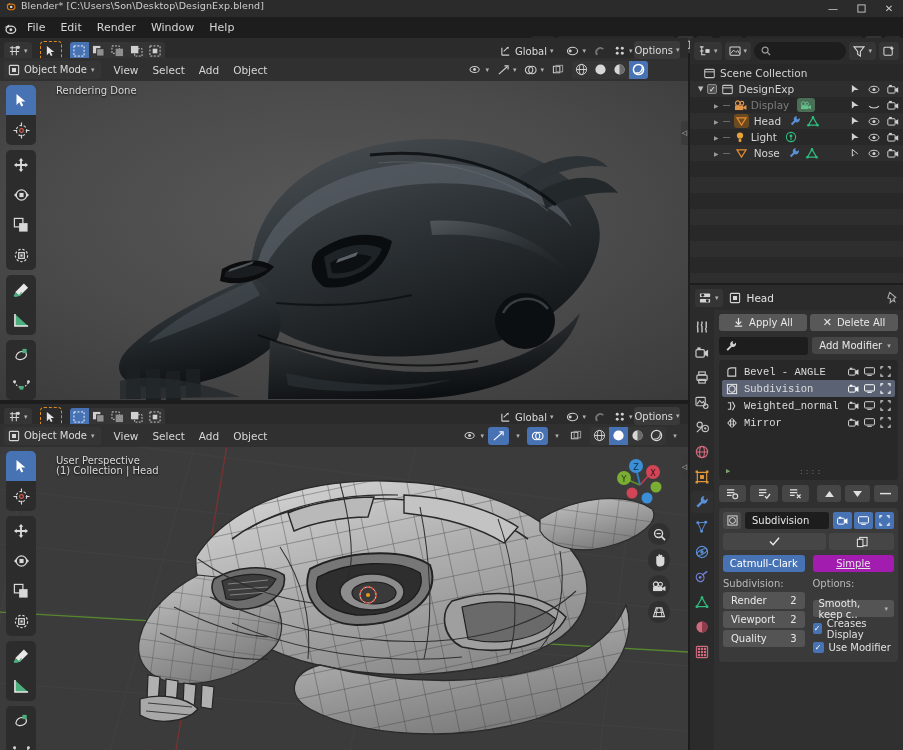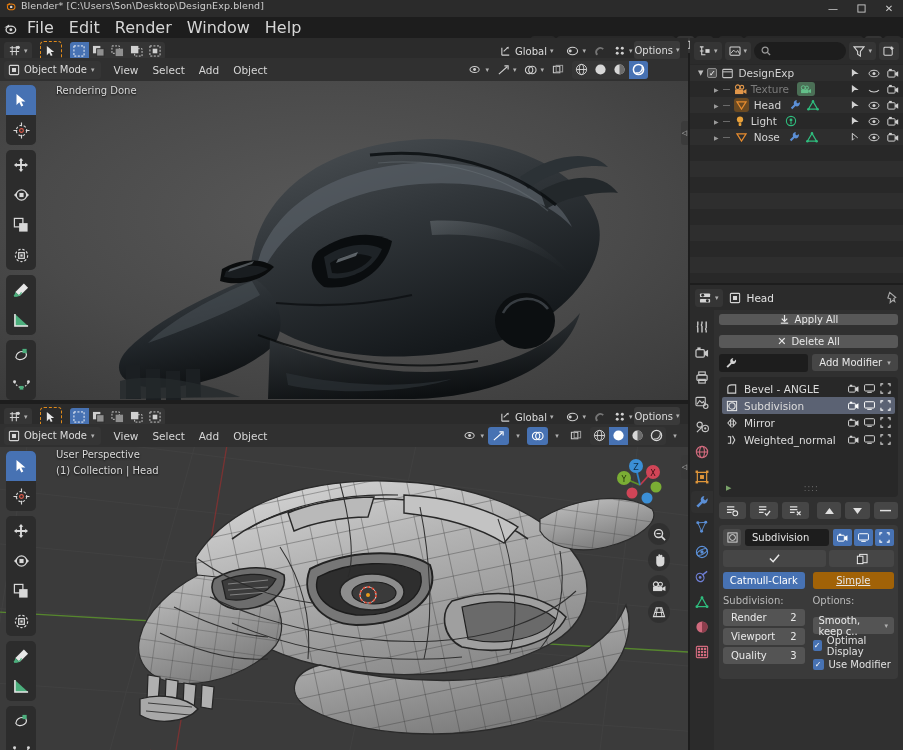--- a/index.html
+++ b/index.html
@@ -18,21 +18,21 @@
   .titlebar .tlogo{width:11px;height:11px;margin-right:5px;}
   .titlebar .ttext{font-size:9.5px;color:#cfcfcf;letter-spacing:.1px;}
   .winbtns{position:absolute;right:0;top:0;height:17px;display:flex;}
   .winbtn{width:28px;height:17px;display:flex;align-items:center;justify-content:center;
     color:#cdcdcd;font-size:10px;}
 
   
   .topbar{position:absolute;left:0;top:17px;width:903px;height:21px;background:#1d1d1d;
     display:flex;align-items:center;}
   .blogo{width:20px;height:21px;display:flex;align-items:center;justify-content:center;}
-  .menuitem{height:17px;padding:0 7px;display:flex;align-items:center;font-size:16px;
+  .menuitem{height:17px;padding:0 7px;display:flex;align-items:center;font-size:11px;
     color:#d6d6d6;border-radius:3px;margin-right:1px;}
   .wsTabs{display:flex;align-items:flex-end;height:21px;margin-left:10px;}
   .wsTab{height:18px;padding:0 9px;display:flex;align-items:center;font-size:10.5px;
     color:#9a9a9a;border-radius:4px 4px 0 0;}
   .wsTab.active{background:#303030;color:#e8e8e8;}
   .topright{position:absolute;right:2px;top:17px;height:21px;display:flex;align-items:center;gap:2px;}
   .icoBtn{height:17px;min-width:22px;padding:0 3px;background:#282828;border-radius:3px;
     display:flex;align-items:center;justify-content:center;gap:2px;}
   .fieldBox{height:17px;background:#282828;border-radius:3px;display:flex;align-items:center;
     padding:0 6px;font-size:10px;color:#d8d8d8;}
@@ -87,34 +87,34 @@
   .props{position:absolute;background:#303030;overflow:hidden;}
   .propHeader{height:25px;background:#2b2b2b;display:flex;align-items:center;padding:0 5px;gap:6px;}
   .tabcol{position:absolute;width:24px;top:25px;bottom:0;background:#2b2b2b;
     display:flex;flex-direction:column;align-items:center;padding-top:6px;gap:3px;}
   .ptab{width:22px;height:22px;display:flex;align-items:center;justify-content:center;border-radius:4px 0 0 4px;}
   .ptab.on{background:#303030;}
   .pbody{position:absolute;left:24px;top:25px;right:0;bottom:0;padding:4px 5px;}
   .pbtn{height:17px;background:#585858;border-radius:3px;display:flex;align-items:center;
     justify-content:center;gap:5px;font-size:10px;color:#e8e8e8;}
   .pbtn.dark{background:#464646;}
-  .pbtnrow{display:flex;gap:10px;margin-bottom:3px;flex-direction:column;}
+  .pbtnrow{display:flex;gap:3px;margin-bottom:3px;}
   .modRow{height:17px;display:flex;align-items:center;padding-left:4px;font-size:10.5px;
     color:#dcdcdc;position:relative;border-radius:2px;}
   .modRow.on{background:#5b6273;}
   .modIcons{position:absolute;right:4px;top:0;height:17px;display:flex;align-items:center;gap:5px;}
   .valRow{height:17px;background:#545454;border-radius:3px;display:flex;align-items:center;
     justify-content:space-between;padding:0 8px;font-size:10px;color:#e9e9e9;margin-bottom:2px;}
   .cbRow{display:flex;align-items:center;gap:5px;height:17px;font-size:10px;color:#e0e0e0;margin-bottom:2px;}
   .cbox{width:11px;height:11px;border-radius:2px;background:#4772b3;display:flex;align-items:center;
     justify-content:center;color:#fff;font-size:8px;}
   .tgl{flex:1;height:17px;border-radius:3px;display:flex;align-items:center;justify-content:center;
     font-size:10px;}
   .tgl.on{background:#4772b3;color:#fff;}
-  .tgl.off{background:#a16207;color:#e6e6e6;text-decoration:underline;}
+  .tgl.off{background:#a21caf;color:#e6e6e6;text-decoration:underline;}
   .lbl{font-size:10px;color:#b9b9b9;}
   .dropdn{height:17px;background:#545454;border-radius:3px;display:flex;align-items:center;
     justify-content:space-between;padding:0 6px;font-size:10px;color:#e9e9e9;margin-bottom:3px;}
   .nameField{flex:1;height:17px;background:#1d1d1d;border-radius:3px;display:flex;align-items:center;
     padding:0 7px;font-size:10px;color:#e6e6e6;}
   .miniSeg{display:flex;gap:2px;}
   .miniSeg > div{width:19px;height:17px;border-radius:2px;display:flex;align-items:center;justify-content:center;}
   .miniSeg > div.on{background:#4772b3;}
   svg{display:block;}
 </style>
@@ -796,21 +796,21 @@
         <path d="M198 112 C232 136 270 150 312 156"></path>
         <path d="M340 36 C352 80 354 114 348 130"></path>
         <path d="M160 186 C196 204 232 214 268 212"></path>
         <path d="M174 160 C206 176 238 188 268 190"></path>
       </g>
 
       <path d="M140 252 C160 246 186 250 198 262 C186 276 156 278 140 268 Z" fill="#a8a8a8" stroke="#262626" stroke-width="1.3"></path>
       <path d="M148 256 l44 4 M146 264 l44 4" stroke="#303030" stroke-width="0.9"></path>
     </svg>
 
-    <div class="vpInfo" style="left:56px;top:2px;">User Perspective</div>
+    <div class="vpInfo" style="left:56px;top:8px;">User Perspective</div>
     <div class="vpInfo" style="left:56px;top:18px;">(1) Collection | Head</div>
 
     <div class="toolcol" style="left:6px;top:4px;">
       <div class="toolgrp">
         <div class="tool active">
           <svg width="14" height="15" viewBox="0 0 14 15">
               <path d="M2.5 1 L2.5 12 L5.3 9.2 L7.3 13.5 L9.3 12.6 L7.3 8.5 L11.4 8.5 Z" fill="#fff"></path>
             </svg>
         </div>
         <div class="tool">
@@ -962,20 +962,27 @@
       <div class="hbtn">
         <svg width="12" height="12" viewBox="0 0 13 13">
             <rect x="1" y="2.5" width="9" height="8.5" rx="1" fill="none" stroke="#d5d5d5" stroke-width="1.1"></rect>
             <path d="M9.5 1.5 v4 M7.5 3.5 h4" stroke="#d5d5d5" stroke-width="1.1"></path>
           </svg>
       </div>
     </div>
 
     <div style="padding-top:1px">
 
+      <div class="olRow" style="padding-left:14px">
+        <svg width="11" height="11" viewBox="0 0 12 12" style="margin-right:5px">
+            <rect x="0.8" y="1.5" width="10.4" height="9" rx="1" fill="none" stroke="#c6c6c6" stroke-width="1.1"></rect>
+            <path d="M0.8 4.2 h10.4" stroke="#c6c6c6" stroke-width="1.1"></path>
+          </svg>
+        <span>Scene Collection</span>
+      </div>
 
       <div class="olRow alt" style="padding-left:8px">
         <span style="color:#bdbdbd;font-size:7px;margin-right:4px">▼</span>
         <span style="width:10px;height:10px;border:1px solid #8c8c8c;border-radius:2px;background:#505050;display:inline-flex;align-items:center;justify-content:center;color:#fff;font-size:8px;margin-right:5px;">✓</span>
         <svg width="11" height="11" viewBox="0 0 12 12" style="margin-right:5px">
             <rect x="0.8" y="1.5" width="10.4" height="9" rx="1" fill="none" stroke="#c6c6c6" stroke-width="1.1"></rect>
             <path d="M0.8 4.2 h10.4" stroke="#c6c6c6" stroke-width="1.1"></path>
           </svg>
         <span>DesignExp</span>
         <span class="olRight">
@@ -996,21 +1003,21 @@
 
       <div class="olRow" style="padding-left:24px">
         <span style="color:#9a9a9a;font-size:6px;margin-right:4px">▶</span>
         <span style="width:7px;height:1px;background:#6a6a6a;margin-right:4px;"></span>
         <svg width="13" height="11" viewBox="0 0 14 12" style="margin-right:4px">
             <circle cx="4" cy="3.5" r="2.5" fill="none" stroke="#e0964a" stroke-width="1.2"></circle>
             <circle cx="8.5" cy="3.5" r="2" fill="none" stroke="#e0964a" stroke-width="1.2"></circle>
             <rect x="1" y="6" width="9" height="5" fill="#e0964a"></rect>
             <path d="M10 7.5 L13.5 5.5 L13.5 11 L10 9 Z" fill="#e0964a"></path>
           </svg>
-        <span class="dis">Texture</span>
+        <span class="dis">Display</span>
         <span style="margin-left:8px;width:18px;height:14px;background:#4b6f56;border-radius:3px;display:inline-flex;align-items:center;justify-content:center;">
           <svg width="12" height="9" viewBox="0 0 13 10">
               <circle cx="3.5" cy="3" r="2.2" fill="none" stroke="#63c08a" stroke-width="1.1"></circle>
               <circle cx="7.5" cy="3" r="1.8" fill="none" stroke="#63c08a" stroke-width="1.1"></circle>
               <rect x="1" y="5" width="8" height="4" fill="#63c08a"></rect>
               <path d="M9 6 L12 4.5 L12 9 L9 8 Z" fill="#63c08a"></path>
             </svg>
         </span>
         <span class="olRight">
           <svg width="11" height="10" viewBox="0 0 12 11">
@@ -1298,21 +1305,21 @@
               <path d="M9 1 a3.4 3.4 0 0 0 -3 5 L1.6 10.2 l1.5 1.5 L7.4 7.3 a3.4 3.4 0 0 0 4.4 -4.5 L9.7 4.8 L8.1 3.2 Z" fill="#d3d3d3"></path>
             </svg>
           <span></span>
         </div>
         <div class="pbtn dark" style="width:86px">
           <span>Add Modifier</span>
             <span class="chev">▾</span>
         </div>
       </div>
 
-      <div style="background:#282828;border-radius:4px;padding:3px;">
+      <div style="background:#282828;border-radius:4px;padding:3px;font-family:Liberation Mono, monospace;">
         <div class="modRow">
           <svg width="12" height="12" viewBox="0 0 13 13" style="margin-right:6px">
               <path d="M2 11 L2 5 C2 3 3.5 2 6 2 L10.5 2 L10.5 11 Z" fill="none" stroke="#d0d0d0" stroke-width="1.2"></path>
             </svg>
           <span>Bevel - ANGLE</span>
           <span class="modIcons">
             <svg width="11" height="9" viewBox="0 0 12 10">
                 <rect x="0.5" y="2.5" width="7.5" height="6.5" rx="1" fill="none" stroke="#d5d5d5" stroke-width="1.1"></rect>
                 <path d="M8 4.5 L11.5 2.5 L11.5 9 L8 7 Z" fill="#d5d5d5"></path>
                 <rect x="2" y="0.8" width="2.6" height="1.7" fill="#d5d5d5"></rect>
@@ -1342,46 +1349,46 @@
                 <rect x="0.5" y="0.8" width="11" height="7" rx="1" fill="none" stroke="#fff" stroke-width="1.1"></rect>
                 <path d="M3.5 9.3 h5" stroke="#fff" stroke-width="1.1"></path>
               </svg>
             <svg width="11" height="11" viewBox="0 0 12 12">
                 <path d="M1 3.5 V1 h2.5 M11 3.5 V1 H8.5 M1 8.5 V11 h2.5 M11 8.5 V11 H8.5" fill="none" stroke="#fff" stroke-width="1.2"></path>
               </svg>
           </span>
         </div>
         <div class="modRow">
           <svg width="12" height="12" viewBox="0 0 13 13" style="margin-right:6px">
-              <path d="M6.5 1 v11" stroke="#d0d0d0" stroke-width="1" stroke-dasharray="1.6 1.4"></path>
-              <path d="M5 3 L2 6.5 L5 10 Z" fill="none" stroke="#d0d0d0" stroke-width="1.1"></path>
-              <path d="M8 3 L11 6.5 L8 10 Z" fill="none" stroke="#d0d0d0" stroke-width="1.1"></path>
-            </svg>
-          <span>Mirror</span>
+              <path d="M2 3 h3 v7 h-3" fill="none" stroke="#d0d0d0" stroke-width="1.2"></path>
+              <path d="M7 2 L9.5 6.5 L7 11" fill="none" stroke="#d0d0d0" stroke-width="1.2"></path>
+            </svg>
+          <span>Weighted_normal</span>
           <span class="modIcons">
             <svg width="11" height="9" viewBox="0 0 12 10">
                 <rect x="0.5" y="2.5" width="7.5" height="6.5" rx="1" fill="none" stroke="#d5d5d5" stroke-width="1.1"></rect>
                 <path d="M8 4.5 L11.5 2.5 L11.5 9 L8 7 Z" fill="#d5d5d5"></path>
                 <rect x="2" y="0.8" width="2.6" height="1.7" fill="#d5d5d5"></rect>
               </svg>
             <svg width="11" height="9" viewBox="0 0 12 10">
                 <rect x="0.5" y="0.8" width="11" height="7" rx="1" fill="none" stroke="#d5d5d5" stroke-width="1.1"></rect>
                 <path d="M3.5 9.3 h5" stroke="#d5d5d5" stroke-width="1.1"></path>
               </svg>
             <svg width="11" height="11" viewBox="0 0 12 12">
                 <path d="M1 3.5 V1 h2.5 M11 3.5 V1 H8.5 M1 8.5 V11 h2.5 M11 8.5 V11 H8.5" fill="none" stroke="#d5d5d5" stroke-width="1.2"></path>
               </svg>
           </span>
         </div>
         <div class="modRow">
           <svg width="12" height="12" viewBox="0 0 13 13" style="margin-right:6px">
-              <path d="M2 3 h3 v7 h-3" fill="none" stroke="#d0d0d0" stroke-width="1.2"></path>
-              <path d="M7 2 L9.5 6.5 L7 11" fill="none" stroke="#d0d0d0" stroke-width="1.2"></path>
-            </svg>
-          <span>Weighted_normal</span>
+              <path d="M6.5 1 v11" stroke="#d0d0d0" stroke-width="1" stroke-dasharray="1.6 1.4"></path>
+              <path d="M5 3 L2 6.5 L5 10 Z" fill="none" stroke="#d0d0d0" stroke-width="1.1"></path>
+              <path d="M8 3 L11 6.5 L8 10 Z" fill="none" stroke="#d0d0d0" stroke-width="1.1"></path>
+            </svg>
+          <span>Mirror</span>
           <span class="modIcons">
             <svg width="11" height="9" viewBox="0 0 12 10">
                 <rect x="0.5" y="2.5" width="7.5" height="6.5" rx="1" fill="none" stroke="#d5d5d5" stroke-width="1.1"></rect>
                 <path d="M8 4.5 L11.5 2.5 L11.5 9 L8 7 Z" fill="#d5d5d5"></path>
                 <rect x="2" y="0.8" width="2.6" height="1.7" fill="#d5d5d5"></rect>
               </svg>
             <svg width="11" height="9" viewBox="0 0 12 10">
                 <rect x="0.5" y="0.8" width="11" height="7" rx="1" fill="none" stroke="#d5d5d5" stroke-width="1.1"></rect>
                 <path d="M3.5 9.3 h5" stroke="#d5d5d5" stroke-width="1.1"></path>
               </svg>
@@ -1502,21 +1509,21 @@
             </div>
           </div>
           <div style="flex:1">
             <div class="lbl" style="margin-bottom:11px">Options:</div>
             <div class="dropdn">
               <span>Smooth, keep c..</span>
                 <span class="chev">▾</span>
             </div>
             <div class="cbRow">
               <span class="cbox">✓</span>
-              <span>Optimal Display</span>
+              <span>Creases Display</span>
             </div>
             <div class="cbRow">
               <span class="cbox">✓</span>
               <span>Use Modifier</span>
             </div>
           </div>
         </div>
       </div>
     </div>
   </div>

